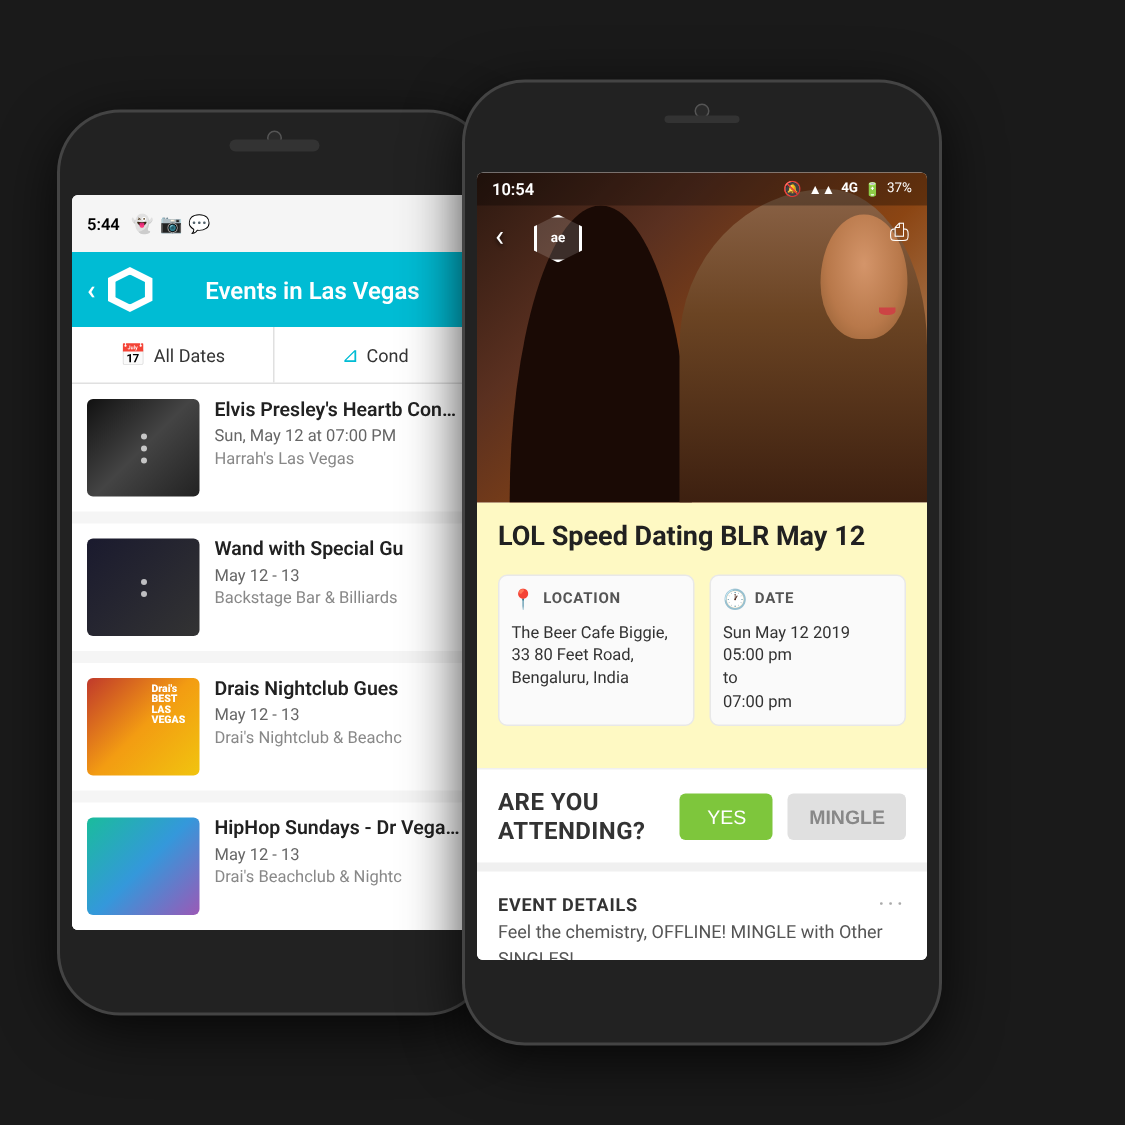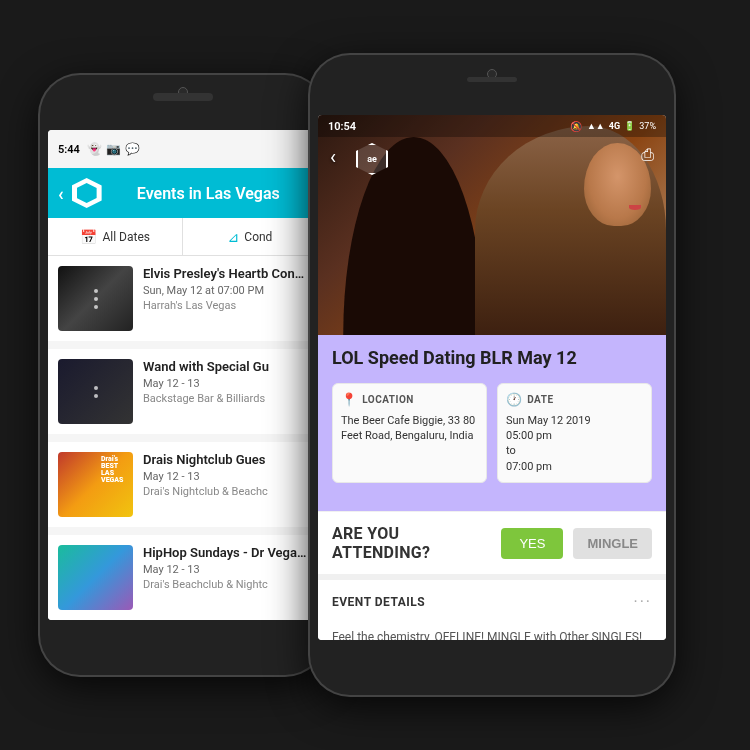--- a/index.html
+++ b/index.html
@@ -208,21 +208,21 @@
       overflow: hidden;
       text-overflow: ellipsis;
       max-width: 165px;
     }
 
     .event-date { font-size: 11px; color: #666; margin-top: 3px; }
     .event-venue { font-size: 11px; color: #888; margin-top: 2px; white-space: nowrap; overflow: hidden; text-overflow: ellipsis; max-width: 165px; }
 
     
     .phone-front {
-      width: 364px;
+      width: 316px;
       height: 640px;
       top: 55px;
       left: 310px;
       z-index: 2;
       overflow: hidden;
     }
 
     .phone-front .phone-screen {
       position: absolute;
       top: 60px;
@@ -354,21 +354,21 @@
       position: absolute;
       top: 30px;
       right: 12px;
       color: white;
       font-size: 16px;
       z-index: 5;
     }
 
     
     .event-detail-content {
-      background: #c4b5fd;
+      background: #fef9c3;
       padding: 12px 14px;
     }
 
     .event-main-title {
       font-size: 18px;
       font-weight: 700;
       color: #212121;
       margin-bottom: 14px;
       line-height: 1.2;
     }
@@ -456,21 +456,21 @@
     .event-details-section {
       background: white;
       border-top: 6px solid #f0f0f0;
       padding: 12px 14px;
     }
 
     .event-details-header {
       display: flex;
       align-items: center;
       justify-content: space-between;
-      margin-bottom: 17px;
+      margin-bottom: 0;
     }
 
     .event-details-title {
       font-size: 12px;
       font-weight: 700;
       color: #333;
       letter-spacing: 0.5px;
       text-transform: uppercase;
     }
 

